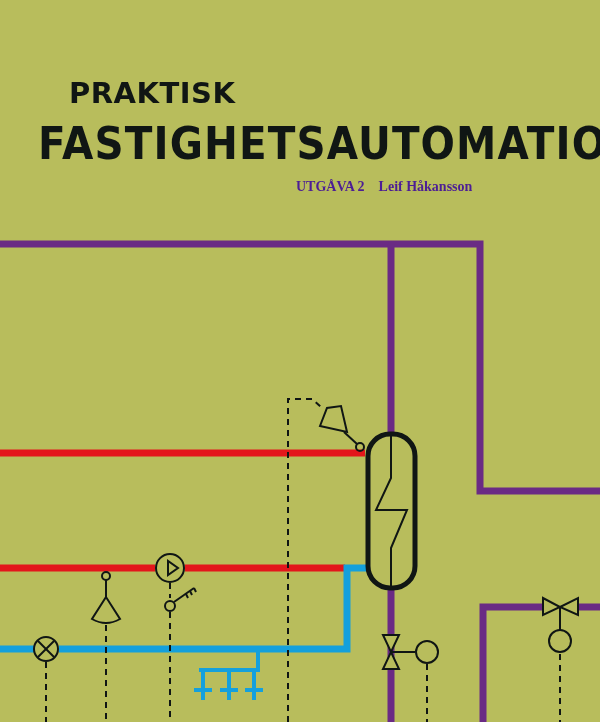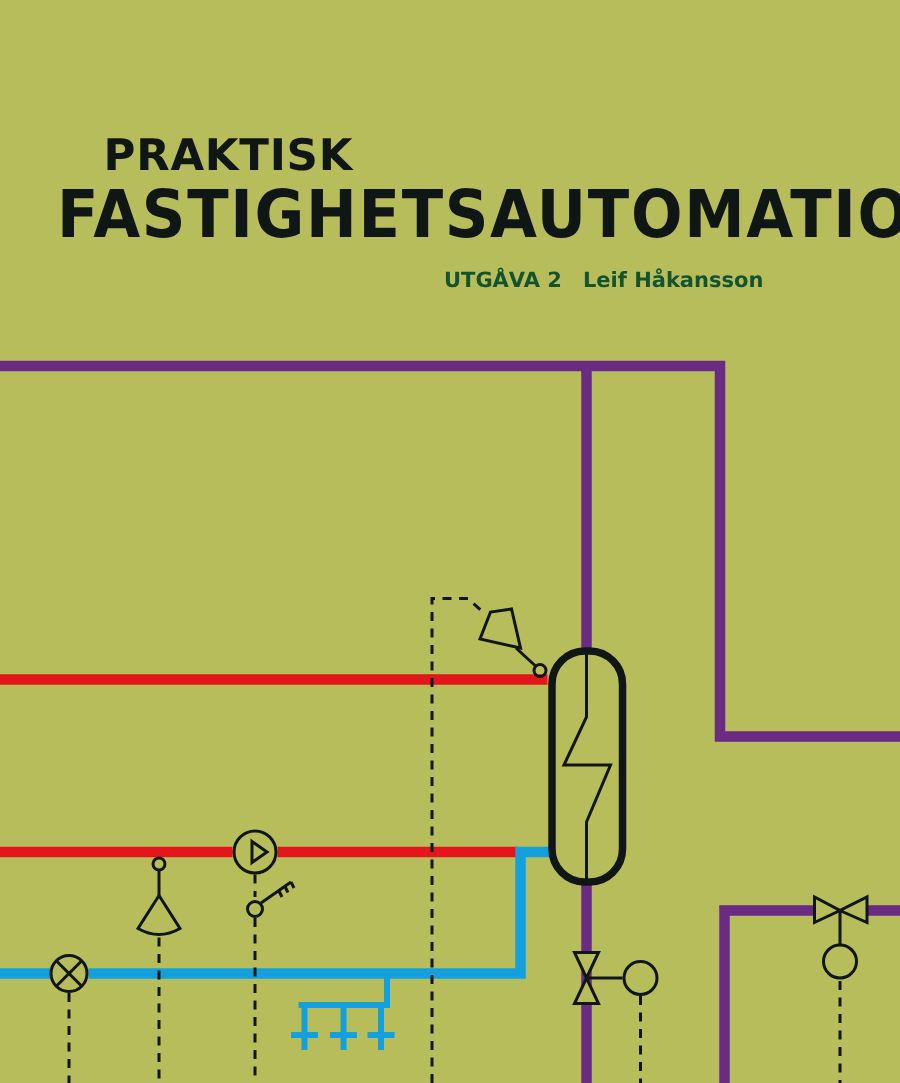--- a/index.html
+++ b/index.html
@@ -1,19 +1,19 @@
 <!DOCTYPE html>
 <html><head>
 <meta charset="utf-8">
 <style>
   html, body { margin: 0; padding: 0; }
   body { width: 600px; height: 722px; overflow: hidden; background: #b8bd5c; position: relative; font-family: "DejaVu Sans", sans-serif; }
-  .title-small { position: absolute; left: 69px; top: 89px; font-size: 29px; font-weight: bold; color: #101614; letter-spacing: 0.5px; line-height: 1; }
+  .title-small { position: absolute; left: 69px; top: 79px; font-size: 29px; font-weight: bold; color: #101614; letter-spacing: 0.5px; line-height: 1; }
   .title-big { position: absolute; left: 38px; top: 122px; font-size: 44px; font-weight: bold; color: #101614; letter-spacing: 1.2px; line-height: 1; transform: scaleX(0.92); transform-origin: left top; }
-  .meta { position: absolute; left: 296px; top: 180px; font-size: 14px; font-weight: bold; color: #14532d; line-height: 1; white-space: nowrap; }
+  .meta { position: absolute; left: 296px; top: 180px; font-size: 14px; font-weight: bold; color: #4c1d95; line-height: 1; white-space: nowrap; font-family: Liberation Serif, serif; }
   .meta .author { margin-left: 14px; }
   svg.diagram { position: absolute; left: 0; top: 0; }
 </style>
 </head>
 <body>
 
 <div class="title-small">PRAKTISK</div>
 <div class="title-big">FASTIGHETSAUTOMATION</div>
 <div class="meta">
   <span>UTGÅVA 2</span><span class="author">Leif Håkansson</span>

